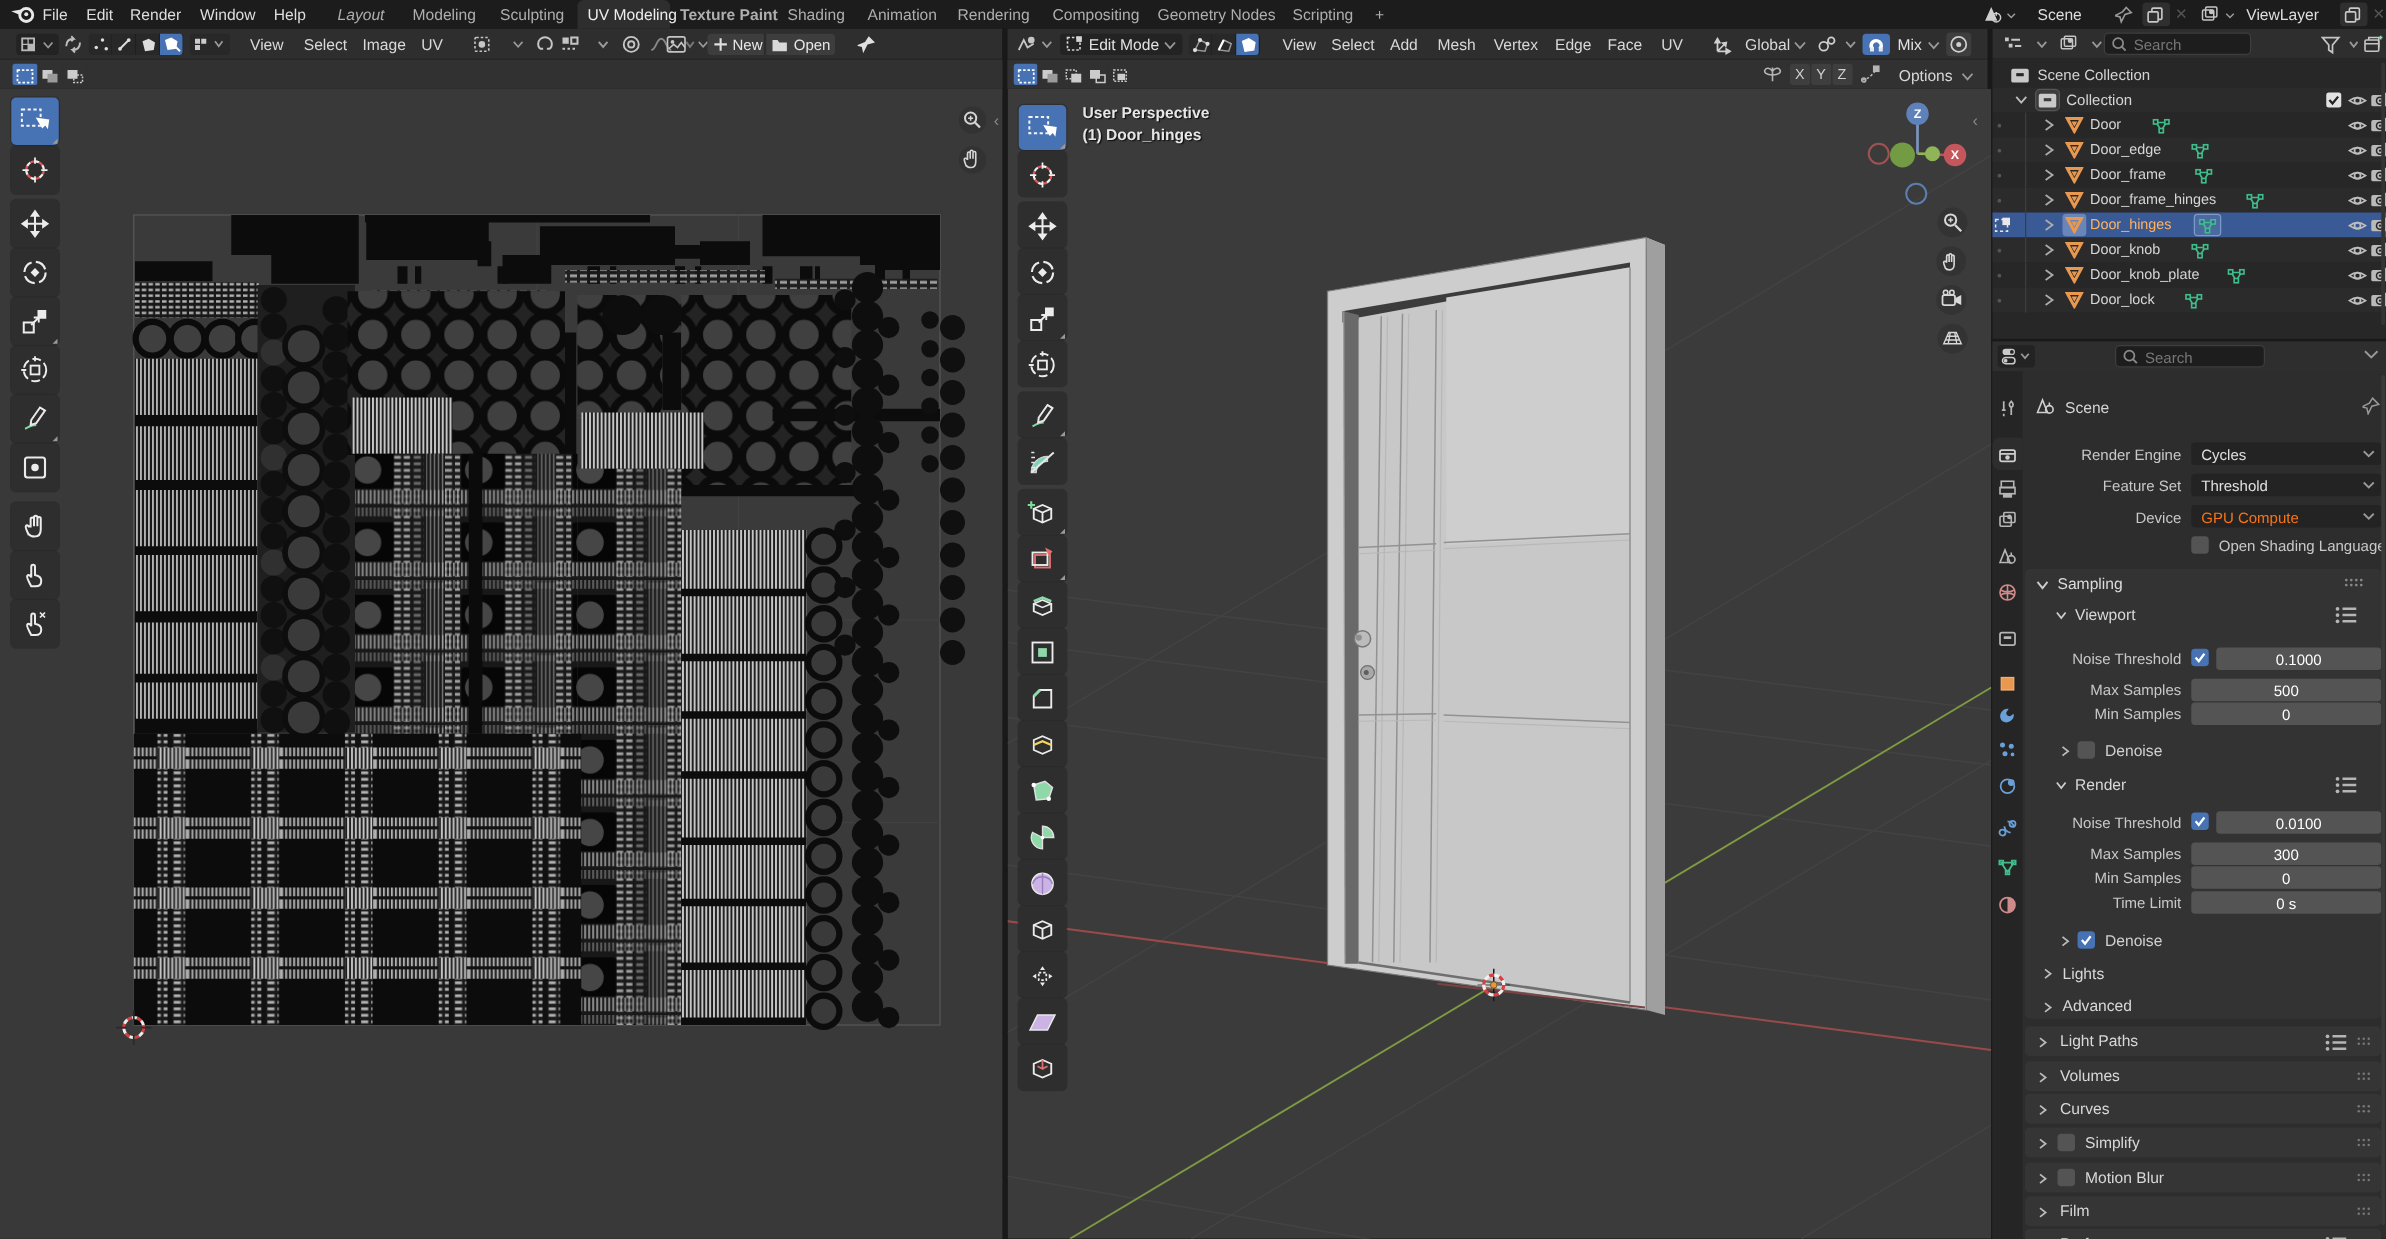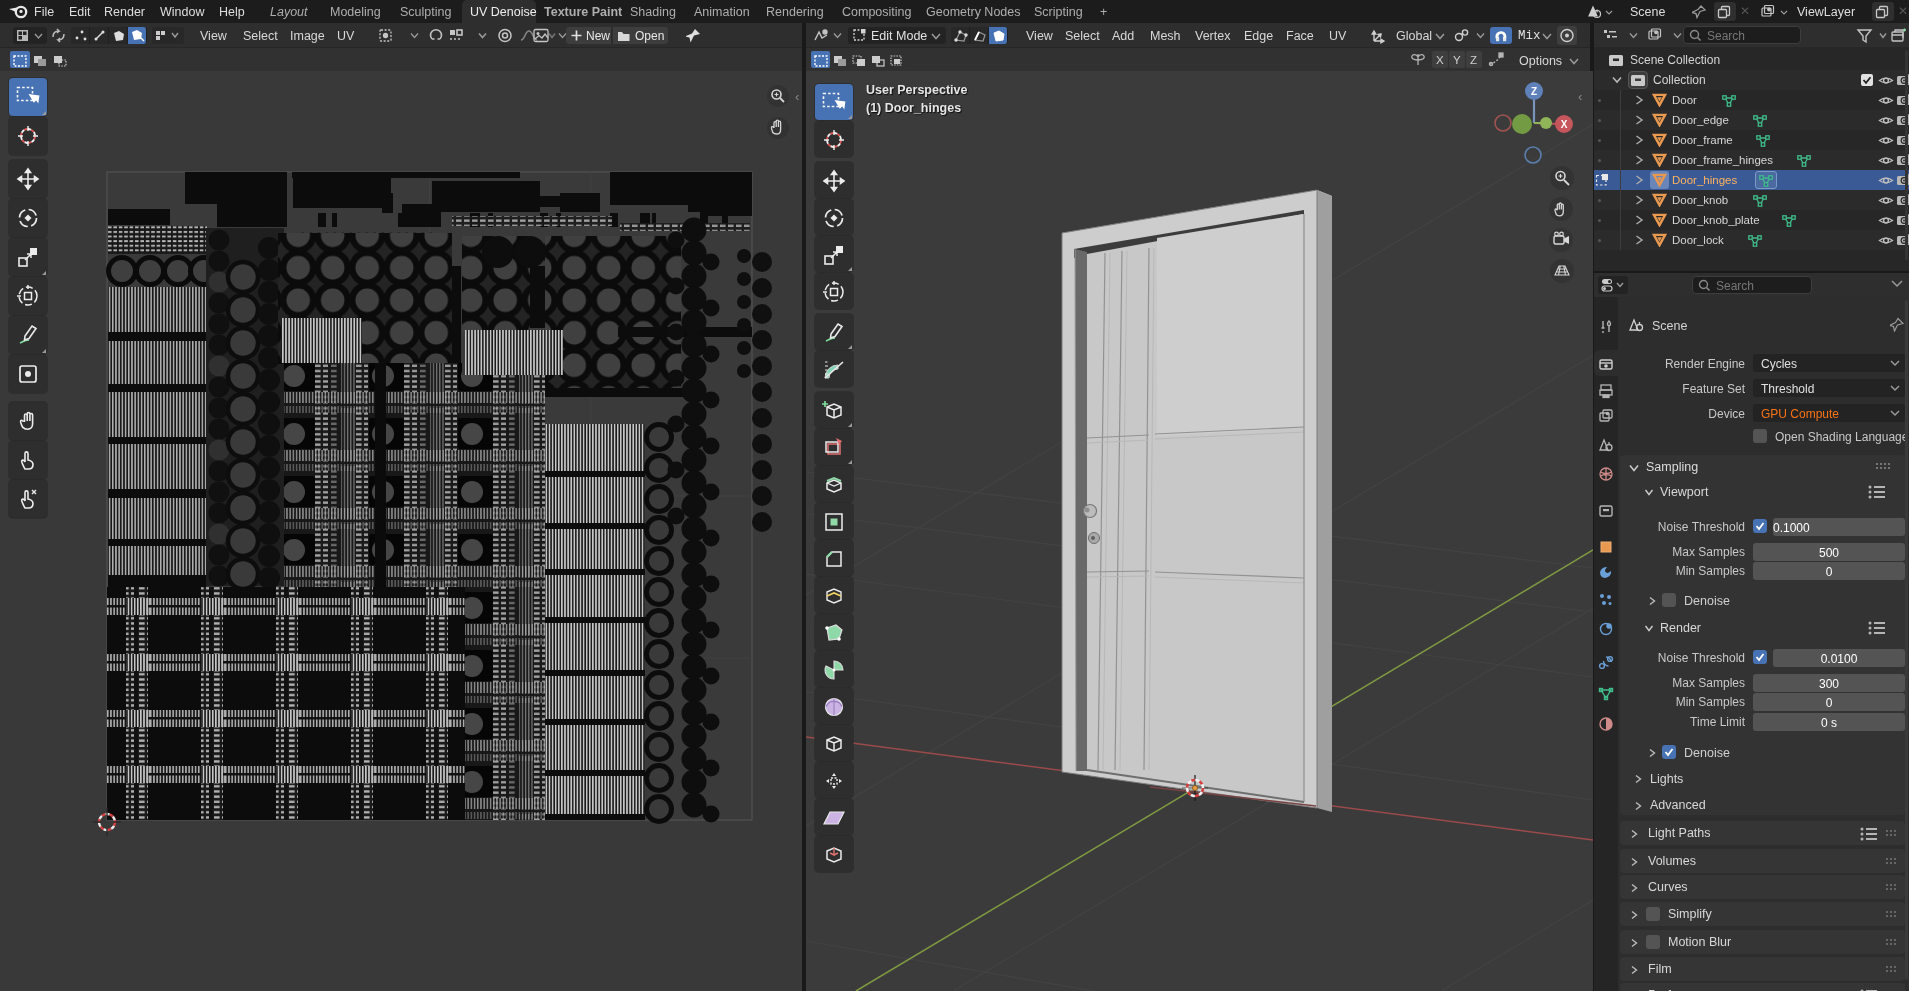--- a/index.html
+++ b/index.html
@@ -17,21 +17,21 @@
   </svg>
 <div class="txt" style="left:34px;top:6px;color:#dedede;font-size:12.5px;font-weight:400;letter-spacing:0px;">File</div>
 <div class="txt" style="left:69px;top:6px;color:#dedede;font-size:12.5px;font-weight:400;letter-spacing:0px;">Edit</div>
 <div class="txt" style="left:104px;top:6px;color:#dedede;font-size:12.5px;font-weight:400;letter-spacing:0px;">Render</div>
 <div class="txt" style="left:160px;top:6px;color:#dedede;font-size:12.5px;font-weight:400;letter-spacing:0px;">Window</div>
 <div class="txt" style="left:219px;top:6px;color:#dedede;font-size:12.5px;font-weight:400;letter-spacing:0px;">Help</div>
 <div class="abs" style="left:462px;top:0px;width:74px;height:23px;background:#2e2e2e;border-radius:5px 5px 0 0"></div>
 <div class="txt" style="left:270px;top:6px;color:#aeaeae;font-size:12.5px;font-weight:400;letter-spacing:0px;font-style:italic;">Layout</div>
 <div class="txt" style="left:330px;top:6px;color:#aeaeae;font-size:12.5px;font-weight:400;letter-spacing:0px;">Modeling</div>
 <div class="txt" style="left:400px;top:6px;color:#aeaeae;font-size:12.5px;font-weight:400;letter-spacing:0px;">Sculpting</div>
-<div class="txt" style="left:470px;top:6px;color:#ededed;font-size:12.5px;font-weight:400;letter-spacing:0px;">UV Denoise</div>
+<div class="txt" style="left:470px;top:6px;color:#ededed;font-size:12.5px;font-weight:400;letter-spacing:0px;">UV Modeling</div>
 <div class="txt" style="left:544px;top:6px;color:#aeaeae;font-size:12.5px;font-weight:700;letter-spacing:0px;">Texture Paint</div>
 <div class="txt" style="left:630px;top:6px;color:#aeaeae;font-size:12.5px;font-weight:400;letter-spacing:0px;">Shading</div>
 <div class="txt" style="left:694px;top:6px;color:#aeaeae;font-size:12.5px;font-weight:400;letter-spacing:0px;">Animation</div>
 <div class="txt" style="left:766px;top:6px;color:#aeaeae;font-size:12.5px;font-weight:400;letter-spacing:0px;">Rendering</div>
 <div class="txt" style="left:842px;top:6px;color:#aeaeae;font-size:12.5px;font-weight:400;letter-spacing:0px;">Compositing</div>
 <div class="txt" style="left:926px;top:6px;color:#aeaeae;font-size:12.5px;font-weight:400;letter-spacing:0px;">Geometry Nodes</div>
 <div class="txt" style="left:1034px;top:6px;color:#aeaeae;font-size:12.5px;font-weight:400;letter-spacing:0px;">Scripting</div>
 <div class="txt" style="left:1100px;top:6px;color:#aeaeae;font-size:12.5px;font-weight:400;letter-spacing:0px;">+</div>
 <svg class="abs" style="left:1585px;top:3px" width="30" height="17" viewBox="0 0 28 17">
     <g stroke="#cfcfcf" stroke-width="1.2" fill="none">
@@ -577,21 +577,21 @@
       <path d="M9.5,7.5 l1.5,-1.5"></path>
       <path d="M25,6.5 l3.5,4 l3.5,-4" stroke="#999"></path>
     </g>
   </svg>
 <div class="abs" style="left:1490px;top:27px;width:22px;height:17px;background:#4772b3;border-radius:3px"></div>
 <svg class="abs" style="left:1492px;top:28px" width="18" height="15" viewBox="0 0 18 15">
     <path d="M5,12.5 a5.5,5.5 0 1 1 8,-0.2 l-2.2,-2.2 a2.5,2.5 0 1 0 -3.6,0 Z" fill="#fff"></path>
     <rect x="4" y="10" width="3.2" height="3.2" fill="#e8e8e8"></rect>
     <rect x="11" y="10" width="3.2" height="3.2" fill="#e8e8e8"></rect>
   </svg>
-<div class="txt" style="left:1518px;top:30px;color:#e2e2e2;font-size:12.5px;font-weight:400;letter-spacing:0px;font-family:Liberation Mono, monospace;">Mix</div>
+<div class="txt" style="left:1518px;top:30px;color:#e2e2e2;font-size:12.5px;font-weight:400;letter-spacing:0px;">Mix</div>
 <svg class="abs" style="left:1541px;top:32px" width="12" height="9" viewBox="0 0 12 9">
     <path d="M2,2 l4,4.5 l4,-4.5" fill="none" stroke="#999" stroke-width="1.5"></path>
   </svg>
 <div class="abs" style="left:1557px;top:26px;width:20px;height:19px;background:#3e3e3e;border-radius:3px"></div>
 <svg class="abs" style="left:1559px;top:28px" width="16" height="15" viewBox="0 0 16 15">
     <circle cx="8" cy="7.5" r="6" fill="none" stroke="#cfcfcf" stroke-width="1.4"></circle>
     <circle cx="8" cy="7.5" r="2" fill="#cfcfcf"></circle>
   </svg>
 <div class="abs" style="left:811px;top:51px;width:19px;height:17px;background:#4772b3;border-radius:2px"></div>
 <svg class="abs" style="left:813px;top:53px" width="16" height="15" viewBox="0 0 16 15">
@@ -1396,21 +1396,21 @@
       <circle cx="3" cy="13" r="1.5"></circle>
       <rect x="7" y="12" width="11" height="2"></rect>
     </g>
   </svg>
 <div class="txt" style="left:1485px;top:521px;width:260px;text-align:right;color:#c8c8c8;font-size:12px">Noise Threshold</div>
 <div class="abs" style="left:1753px;top:519px;width:14px;height:14px;background:#4772b3;border-radius:3px"></div>
 <svg class="abs" style="left:1754px;top:520px" width="12" height="12" viewBox="0 0 12 12">
     <path d="M2.5,6 l2.5,3 l4.5,-6" fill="none" stroke="#fff" stroke-width="1.8"></path>
   </svg>
 <div class="abs" style="left:1773px;top:518px;width:132px;height:18px;background:#545454;border-radius:3px"></div>
-<div class="txt" style="left:1773px;top:522px;width:132px;text-align:left;color:#ffffff;font-size:12px">0.1000</div>
+<div class="txt" style="left:1773px;top:522px;width:132px;text-align:center;color:#ffffff;font-size:12px">0.1000</div>
 <div class="txt" style="left:1485px;top:546px;width:260px;text-align:right;color:#c8c8c8;font-size:12px">Max Samples</div>
 <div class="abs" style="left:1753px;top:543px;width:152px;height:18px;background:#545454;border-radius:3px"></div>
 <div class="txt" style="left:1753px;top:547px;width:152px;text-align:center;color:#ffffff;font-size:12px">500</div>
 <div class="txt" style="left:1485px;top:565px;width:260px;text-align:right;color:#c8c8c8;font-size:12px">Min Samples</div>
 <div class="abs" style="left:1753px;top:562px;width:152px;height:18px;background:#545454;border-radius:3px"></div>
 <div class="txt" style="left:1753px;top:566px;width:152px;text-align:center;color:#ffffff;font-size:12px">0</div>
 <svg class="abs" style="left:1648px;top:596px" width="10" height="10" viewBox="0 0 10 10">
     <path d="M2,1.5 l4.5,3.5 l-4.5,3.5" fill="none" stroke="#bbb" stroke-width="1.4"></path>
   </svg>
 <div class="abs" style="left:1662px;top:593px;width:14px;height:14px;background:#545454;border-radius:3px"></div>

